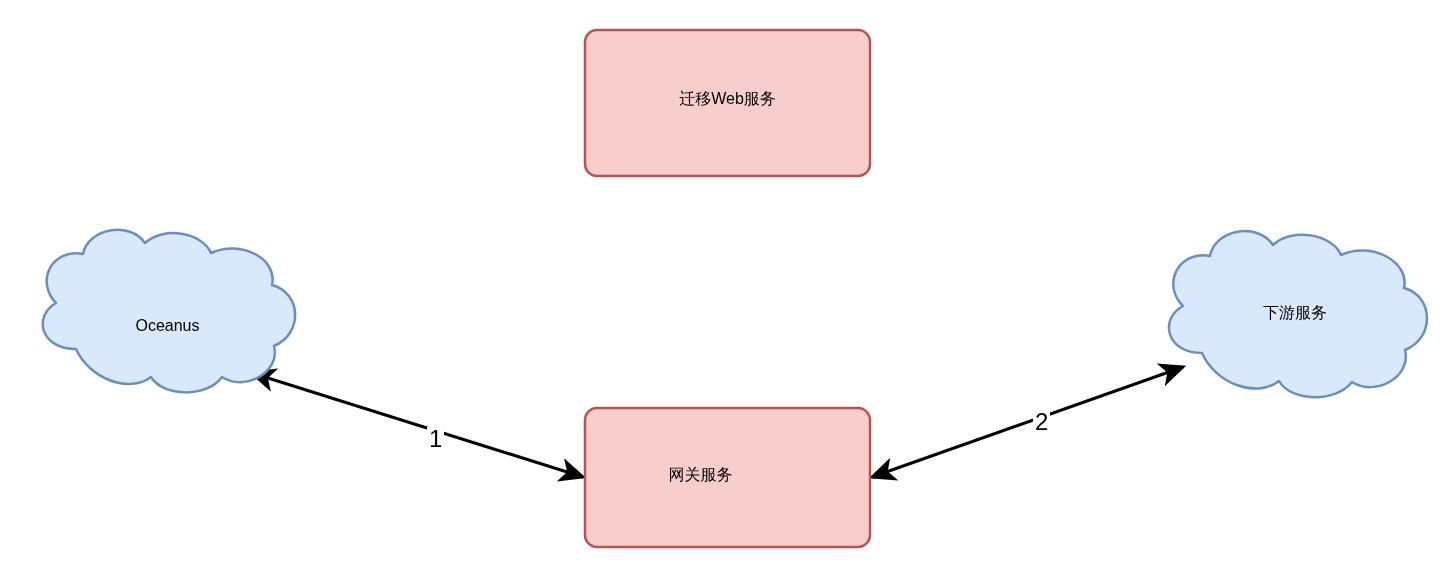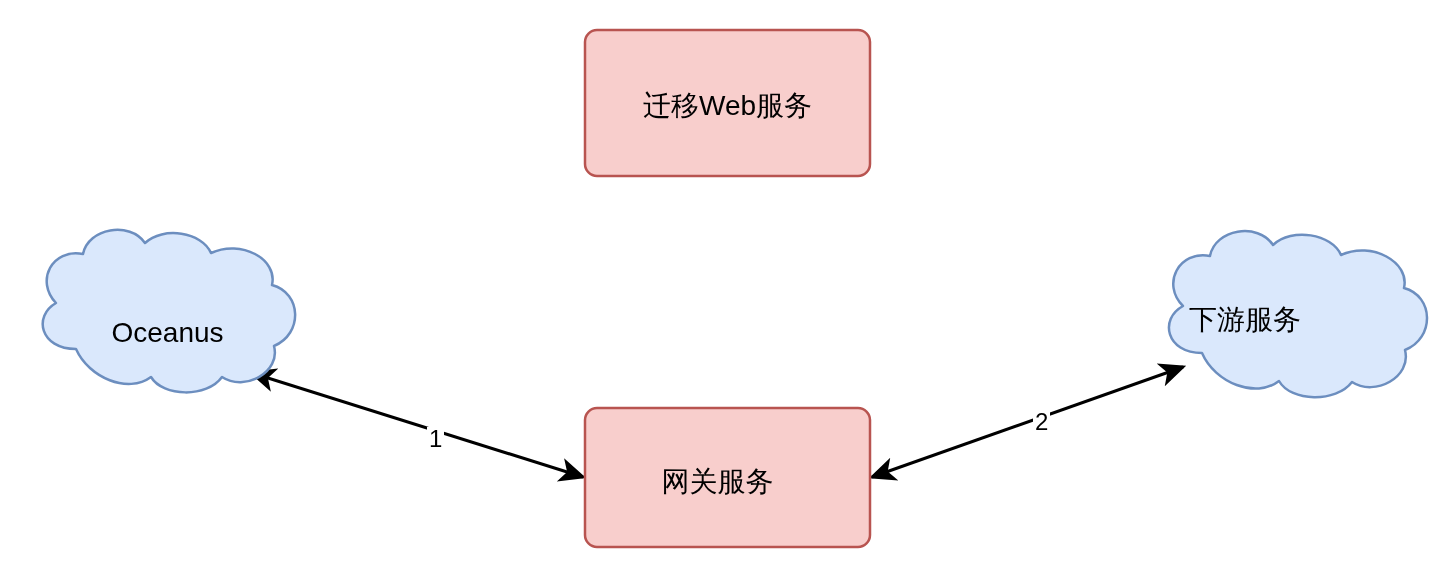--- a/index.html
+++ b/index.html
@@ -18,40 +18,40 @@
     position: absolute;
     left: 0;
     top: 0;
     width: 1440px;
     height: 568px;
   }
   .node-label {
     position: absolute;
     text-align: center;
     color: #000000;
-    font-size: 28px;
+    font-size: 16px;
     line-height: 1.2;
     white-space: nowrap;
     pointer-events: none;
     font-family: "Liberation Sans", "DejaVu Sans", sans-serif;
   }
   .edge-label {
     position: absolute;
     color: #000000;
     font-size: 24px;
     line-height: 1;
     background: #ffffff;
     padding: 0 2px;
     white-space: nowrap;
     font-family: "Liberation Sans", "DejaVu Sans", sans-serif;
   }
   #lbl-migrate-web { left: 585px; top: 89px; width: 285px; }
-  #lbl-gateway     { left: 575px; top: 465px; width: 285px; }
+  #lbl-gateway     { left: 558px; top: 465px; width: 285px; }
   #lbl-oceanus     { left: 40px;  top: 316px; width: 255px; }
-  #lbl-downstream  { left: 1115px; top: 303px; width: 260px; }
+  #lbl-downstream  { left: 1165px; top: 303px; width: 260px; }
   #lbl-edge-1 { left: 427px; top: 427px; }
   #lbl-edge-2 { left: 1033px; top: 410px; }
 </style>
 </head>
 <body>
 
 <svg id="canvas" viewBox="0 0 1440 568" xmlns="http://www.w3.org/2000/svg">
 
   <defs>
     <marker id="arrow-end" viewBox="0 0 12 12" refX="10.5" refY="6" markerWidth="9" markerHeight="9" orient="auto-start-reverse">

